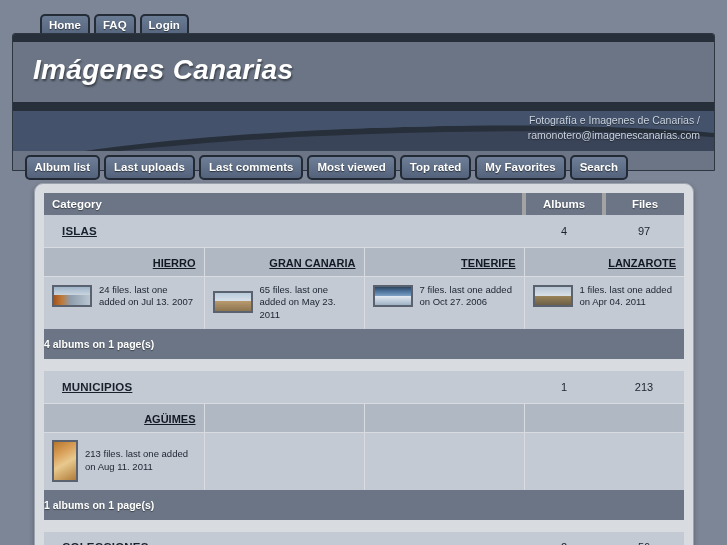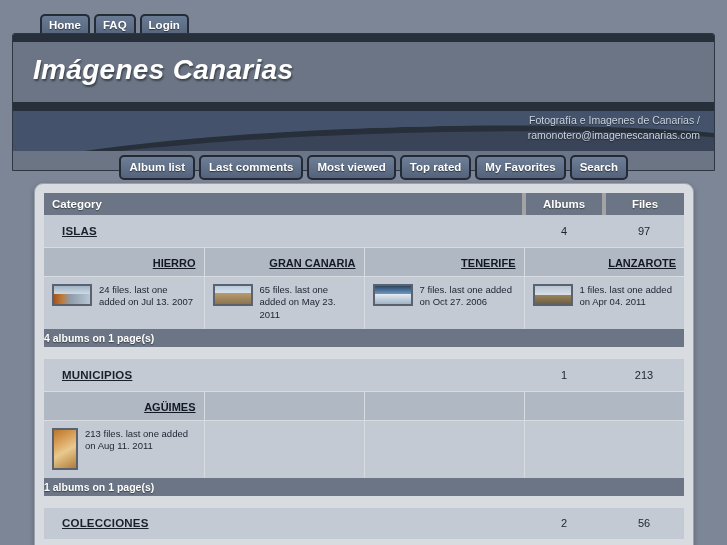--- a/index.html
+++ b/index.html
@@ -206,21 +206,21 @@
     white-space: nowrap;
   }
   table.albums td {
     background: #c3cad4;
     vertical-align: top;
     padding: 7px 8px 8px 8px;
     border-right: 1px solid #d8dbe0;
   }
   table.albums td:last-child { border-right: none; }
 
-  .cell-inner { display: flex; gap: 7px; align-items: flex-start; }
+  .cell-inner { display: flex; gap: 7px; align-items: center; }
   .thumb {
     flex: 0 0 auto;
     border: 2px solid #5a6270;
     background: #9aa4b2;
     overflow: hidden;
     position: relative;
   }
   .thumb.land { width: 40px; height: 22px; }
   .thumb.port { width: 26px; height: 42px; }
   .thumb .sky   { position:absolute; left:0; width:100%; }
@@ -231,21 +231,21 @@
     color: #1b2330;
   }
 
   .pager {
     background: #6b7585;
     color: #ffffff;
     font-size: 10.5px;
     font-weight: bold;
     padding: 4px 10px 5px 10px;
     text-shadow: 0 1px 1px rgba(0,0,0,.45);
-    height: 18px;
+    height: 30px;
   }
   .spacer { height: 12px; background: #d8dbe0; }
 </style>
 </head>
 <body>
 
 <div id="page">
 
   <div id="tabbar">
     <span class="tab">Home</span>
@@ -261,20 +261,21 @@
       <div id="swoosh"></div>
       <div id="tagline">
         <div>Fotografía e Imagenes de Canarias /</div>
         <div>ramonotero@imagenescanarias.com</div>
       </div>
     </div>
   </div>
 
   <div id="navbar">
     <span class="navbtn">Album list</span>
+    <span class="navbtn">Last uploads</span>
     <span class="navbtn">Last comments</span>
     <span class="navbtn">Most viewed</span>
     <span class="navbtn">Top rated</span>
     <span class="navbtn">My Favorites</span>
     <span class="navbtn">Search</span>
   </div>
 
   <div id="panel">
     <table class="cat">
       <tbody>

